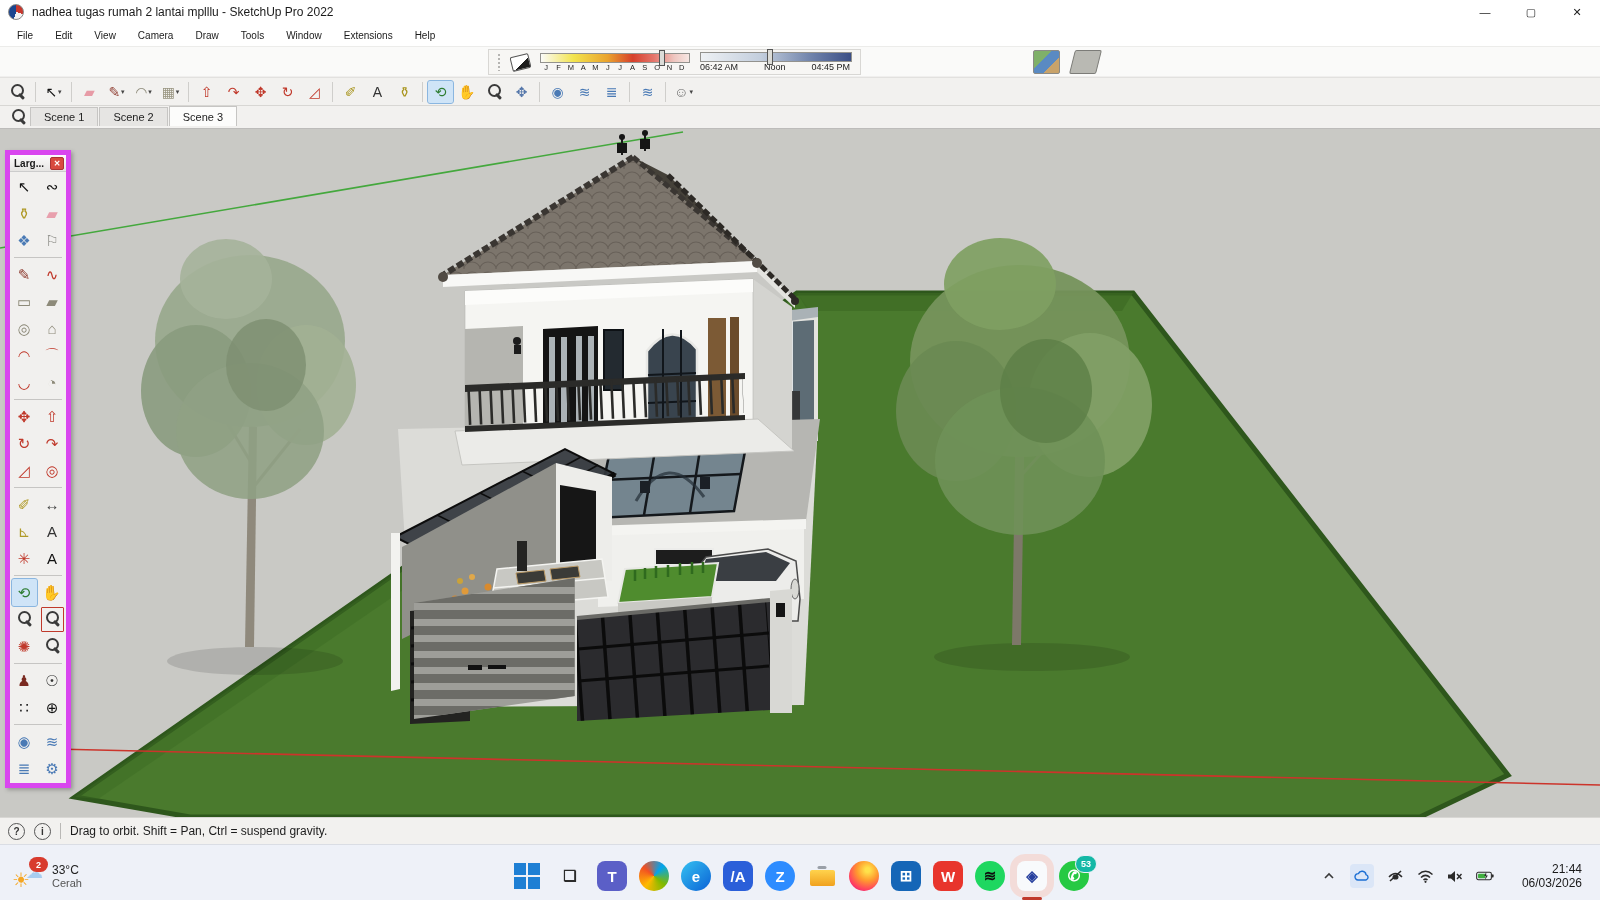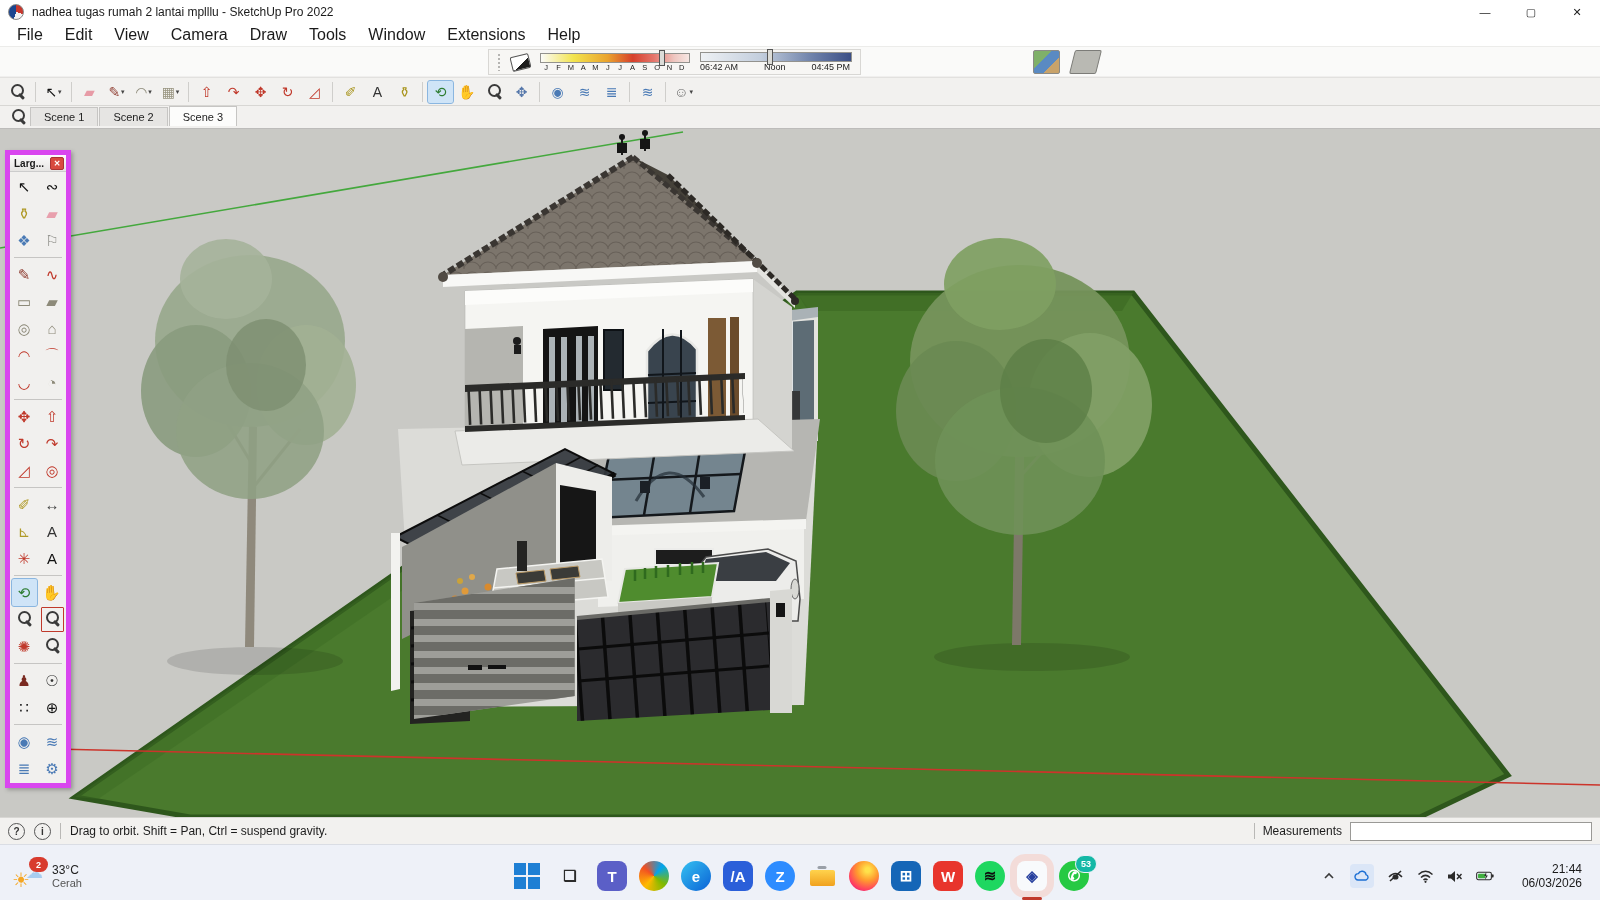--- a/index.html
+++ b/index.html
@@ -5,21 +5,21 @@
   html,body{margin:0;padding:0;width:1600px;height:900px;overflow:hidden;
     font-family:"Liberation Sans",sans-serif;background:#fff;-webkit-font-smoothing:antialiased;}
   i{font-style:normal}
   
   .titlebar{height:24px;display:flex;align-items:center;background:#fff;font-size:12px;color:#1a1a1a;padding-left:8px}
   .sulogo{width:14px;height:14px;border-radius:50%;margin-right:8px;
     background:conic-gradient(#c8372d 0 30%,#f2f2f2 30% 55%,#1b458f 55% 100%);border:1px solid #888}
   .winctrls{margin-left:auto;display:flex;height:100%}
   .wbtn{width:46px;height:100%;display:flex;align-items:center;justify-content:center;font-size:11px;color:#222}
   
-  .menubar{height:22px;display:flex;align-items:center;background:#fff;font-size:16px;color:#1a1a1a;border-bottom:1px solid #ececea;padding-left:6px}
+  .menubar{height:22px;display:flex;align-items:center;background:#fff;font-size:10px;color:#1a1a1a;border-bottom:1px solid #ececea;padding-left:6px}
   .menuitem{padding:0 11px;height:100%;display:flex;align-items:center}
   
   .shadowrow{height:29px;background:#fafaf9;position:relative;border-bottom:1px solid #f0efee}
   .shadowbar{position:absolute;left:488px;top:2px;height:24px;display:flex;align-items:center;
     border:1px solid #d8d7d4;background:#f7f6f4;padding:0 8px;gap:10px}
   .grab{width:4px;height:18px;background-image:radial-gradient(#b5b4b2 1px,transparent 1.2px);background-size:4px 4px}
   .shadowcube{width:17px;height:13px;background:linear-gradient(150deg,#fff 58%,#1d1d1d 58%);border:1px solid #555;border-radius:2px;transform:rotate(-14deg)}
   .slider{position:relative}
   .datebar{width:148px;height:8px;border:1px solid #93928e;
     background:linear-gradient(90deg,#fbfbf9,#f2e44e 22%,#eaa32e 45%,#d6402c 62%,#e4746a 76%,#eec6c0 90%,#f6e7e3)}
@@ -449,25 +449,20 @@
         <span class="ptool" style="color: rgb(74, 122, 181);">⚙</span>
       </div>
   </div>
 </div>
 
 <div class="statusbar">
   <span class="qicon">?</span>
   <span class="qicon">i</span>
   <span class="vsep"></span>
   <span>Drag to orbit. Shift = Pan, Ctrl = suspend gravity.</span>
-  <div class="meas">
-    <span class="vsep"></span>
-    <span>Measurements</span>
-    <input class="measinput" value="" style="">
-  </div>
 </div>
 
 <div class="taskbar">
   <div class="weather">
     <span class="wicon">
       <span class="wsun">☀</span>
       <span class="wcloud">☁</span>
       <span class="wbadge">2</span>
     </span>
     <span>

